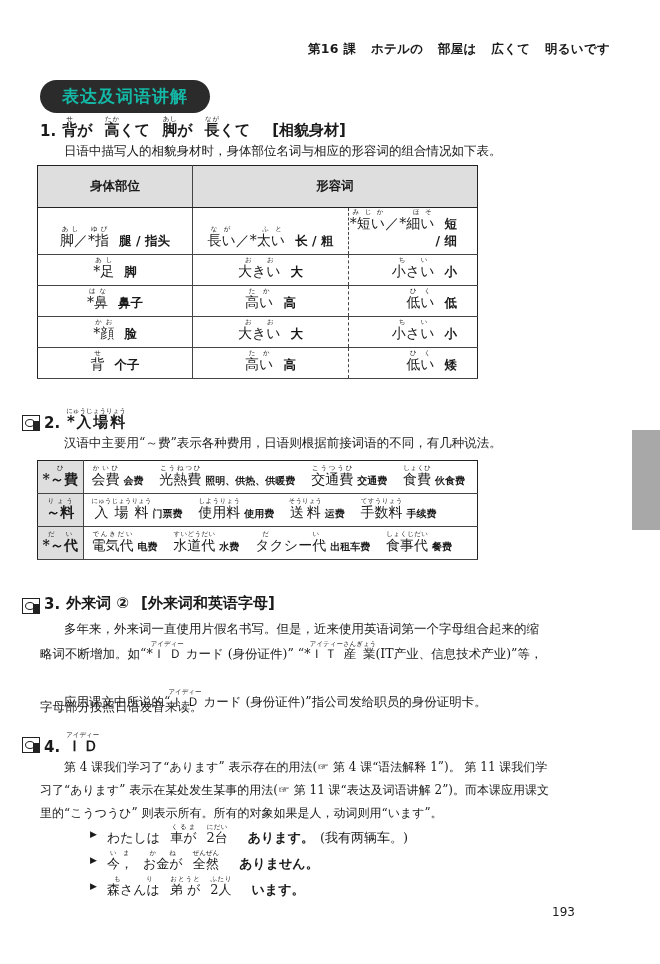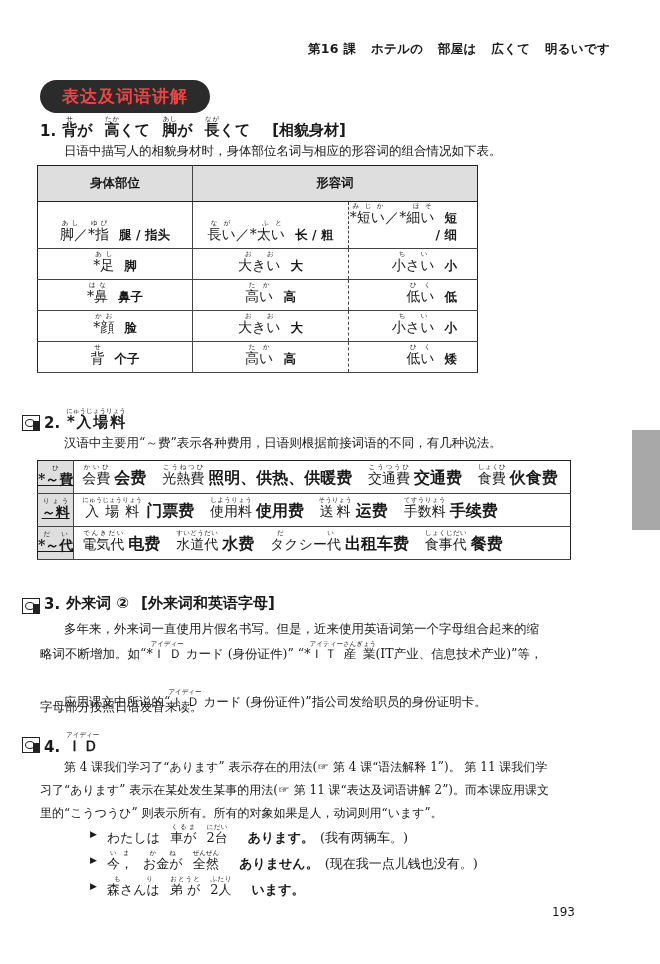--- a/index.html
+++ b/index.html
@@ -7,21 +7,21 @@
     width: 660px; height: 964px; background: #ffffff; position: relative; overflow: hidden;
     font-family: "DejaVu Sans", "Liberation Sans", sans-serif; color: #1a1a1a;
   }
   .serif { font-family: "DejaVu Serif", "Liberation Serif", serif; }
   .running-header {
     position: absolute; top: 41px; left: 308px; font-size: 12.5px; font-weight: bold; letter-spacing: 0.3px;
   }
   .running-header span { margin-right: 10px; }
   .section-banner {
     position: absolute; top: 80px; left: 40px; width: 170px; height: 33px;
-    background: #2b2b2b; color: #ef4444; border-radius: 17px;
+    background: #2b2b2b; color: #14b8a6; border-radius: 17px;
     display: flex; align-items: center; justify-content: center;
     font-size: 17px; font-weight: bold; letter-spacing: 1px;
   }
   .thumb-tab {
     position: absolute; top: 430px; left: 632px; width: 28px; height: 100px; background: #a8a8a8;
   }
   .heading { position: absolute; font-size: 15px; font-weight: bold; display: flex; align-items: flex-end; }
   .heading .num { margin-right: 6px; }
   ruby { ruby-position: over; }
   rt { font-size: 6.5px; font-weight: normal; }
@@ -35,42 +35,42 @@
   }
   .icon-tip::before {
     content: ""; position: absolute; left: 2px; top: 3px; width: 8px; height: 6px; border: 1px solid #222; border-radius: 50%;
   }
 
   
   .t1 {
     position: absolute; top: 165px; left: 37px; width: 441px; border: 1.5px solid #222; border-collapse: collapse;
     font-size: 12.5px;
   }
-  .t1 th { background: #dedede; height: 36px; font-weight: bold; font-size: 12.5px; border-bottom: 1.5px solid #222; }
+  .t1 th { background: #dedede; height: 42px; font-weight: bold; font-size: 12.5px; border-bottom: 1.5px solid #222; }
   .t1 th.c1 { width: 155px; border-right: 1px solid #444; }
   .t1 td { height: 31px; text-align: center; vertical-align: bottom; padding-bottom: 4px; border-bottom: 1px solid #444; }
   .t1 td.c1 { border-right: 1px solid #444; }
   .t1 td.c2 { border-right: 1px dashed #444; width: 156px; }
   .t1 td.c3 { text-align: right; padding-right: 20px; }
   .t1 .jp { font-size: 14px; }
   .t1 .cn { font-weight: bold; margin-left: 10px; }
 
   
   .t2 {
     position: absolute; top: 460px; left: 37px; width: 441px; border: 1.5px solid #222; border-collapse: collapse;
     font-size: 12px;
   }
   .t2 td { height: 33px; border-bottom: 1px solid #444; vertical-align: bottom; padding-bottom: 4px; }
   .t2 td.label {
-    width: 56px; background: #dedede; text-align: center; font-weight: bold; font-size: 14px; border-right: 1px solid #444; text-decoration: underline;
+    width: 56px; background: #dedede; text-align: center; font-weight: bold; font-size: 14px; border-right: 1px solid #444;
   }
   .t2 td.items { padding-left: 8px; white-space: nowrap; }
   .t2 .entry { margin-right: 12px; }
   .t2 .jp { font-size: 14px; }
-  .t2 .cn { font-weight: bold; font-size: 16px; margin-left: 4px; }
+  .t2 .cn { font-weight: bold; font-size: 10px; margin-left: 4px; }
 
   .examples { position: absolute; top: 823px; left: 90px; font-size: 13px; line-height: 22px; }
   .ex { display: flex; align-items: flex-end; }
   .ex .bullet { font-size: 9px; margin-right: 10px; margin-bottom: 4px; }
   .ex .bold { font-weight: bold; margin: 0 6px 0 10px; }
   .ex .w { margin-right: 10px; }
   .page-number { position: absolute; top: 905px; left: 552px; font-size: 12px; }
 </style>
 </head>
 <body>
@@ -210,21 +210,20 @@
     <ruby class="w"><span>2台</span><rt>にだい</rt></ruby>
     <span class="bold">あります。</span>
     <span>(我有两辆车。)</span>
   </div>
   <div class="ex">
     <span class="bullet">▶</span>
     <ruby class="w"><span>今，</span><rt>いま</rt></ruby>
     <ruby class="w"><span>お金が</span><rt>かね</rt></ruby>
     <ruby class="w"><span>全然</span><rt>ぜんぜん</rt></ruby>
     <span class="bold">ありません。</span>
-    <span>(现在我一点儿钱也没有。)</span>
   </div>
   <div class="ex">
     <span class="bullet">▶</span>
     <ruby class="w"><span>森さんは</span><rt>もり</rt></ruby>
     <ruby class="w"><span>弟 が</span><rt>おとうと</rt></ruby>
     <ruby class="w"><span>2人</span><rt>ふたり</rt></ruby>
     <span class="bold">います。</span>
   </div>
 </div>
 

